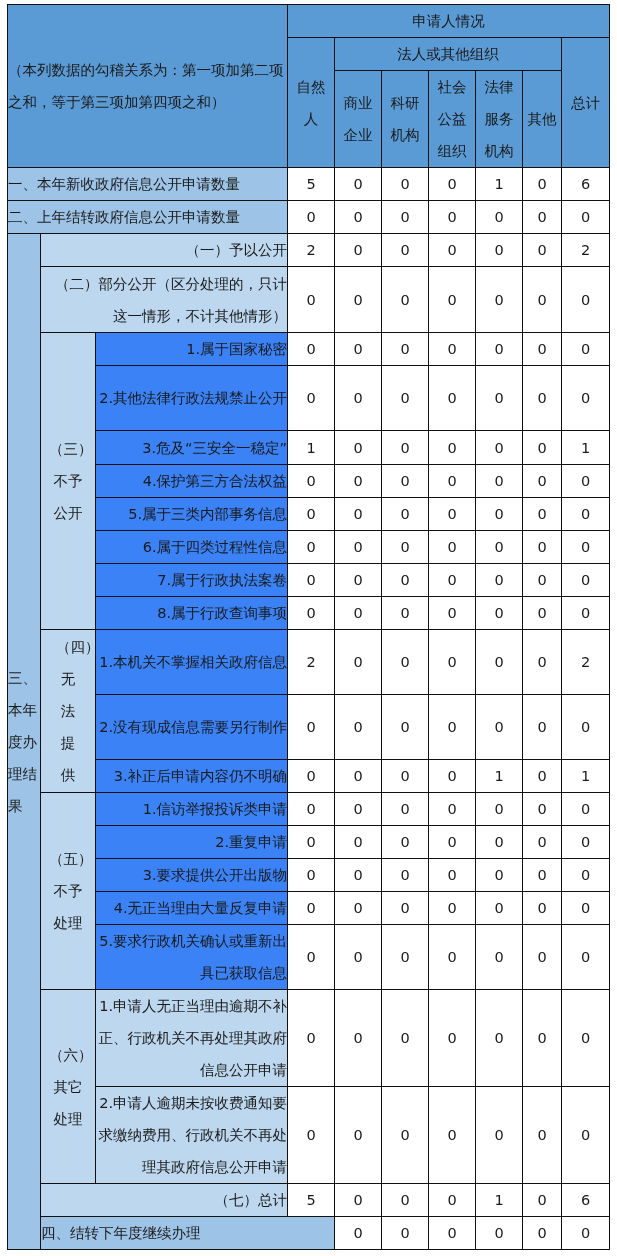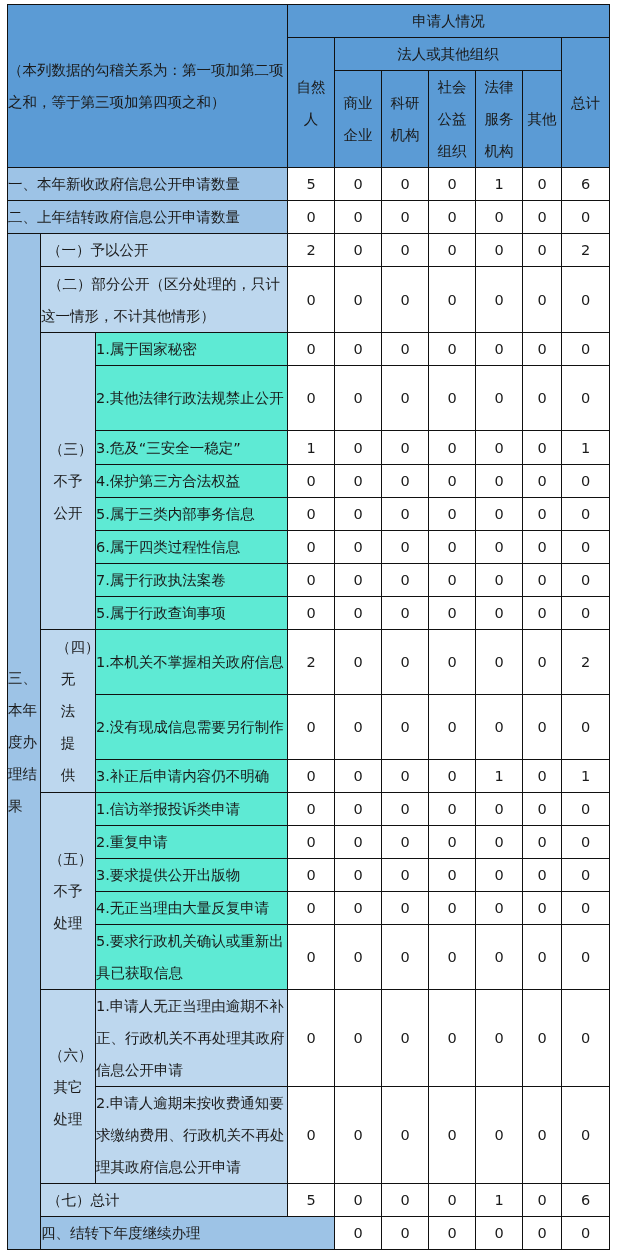--- a/index.html
+++ b/index.html
@@ -13,22 +13,22 @@
   }
   table.gov td {
     border: 1.3px solid #111;
     padding: 0;
     vertical-align: middle;
     line-height: 32px;
     overflow: hidden;
   }
   .h { background: #5B9BD5; text-align: center; }
   .l1 { background: #9DC3E6; }
-  .l2 { background: #BDD7EE; }
-  .l3 { background: #5eead4; }
+  .l2 { background: #BDD7EE; text-align: right; }
+  .l3 { background: #3b82f6; text-align: right; }
   .v { background: #ffffff; text-align: center; }
   .center { text-align: center; margin-left: 12px; }
   .pad { padding-left: 6px !important; }
   .wrap { white-space: normal; word-break: break-all; }
   .note { text-align: left; line-height: 33px; }
 </style>
 </head>
 <body>
 
 <table class="gov">
@@ -173,21 +173,21 @@
     <td class="l3">7.属于行政执法案卷</td>
     <td class="v">0</td>
     <td class="v">0</td>
     <td class="v">0</td>
     <td class="v">0</td>
     <td class="v">0</td>
     <td class="v">0</td>
     <td class="v">0</td>
   </tr>
   <tr style="height:33px">
-    <td class="l3">5.属于行政查询事项</td>
+    <td class="l3">8.属于行政查询事项</td>
     <td class="v">0</td>
     <td class="v">0</td>
     <td class="v">0</td>
     <td class="v">0</td>
     <td class="v">0</td>
     <td class="v">0</td>
     <td class="v">0</td>
   </tr>
 
   <tr style="height:65px">

